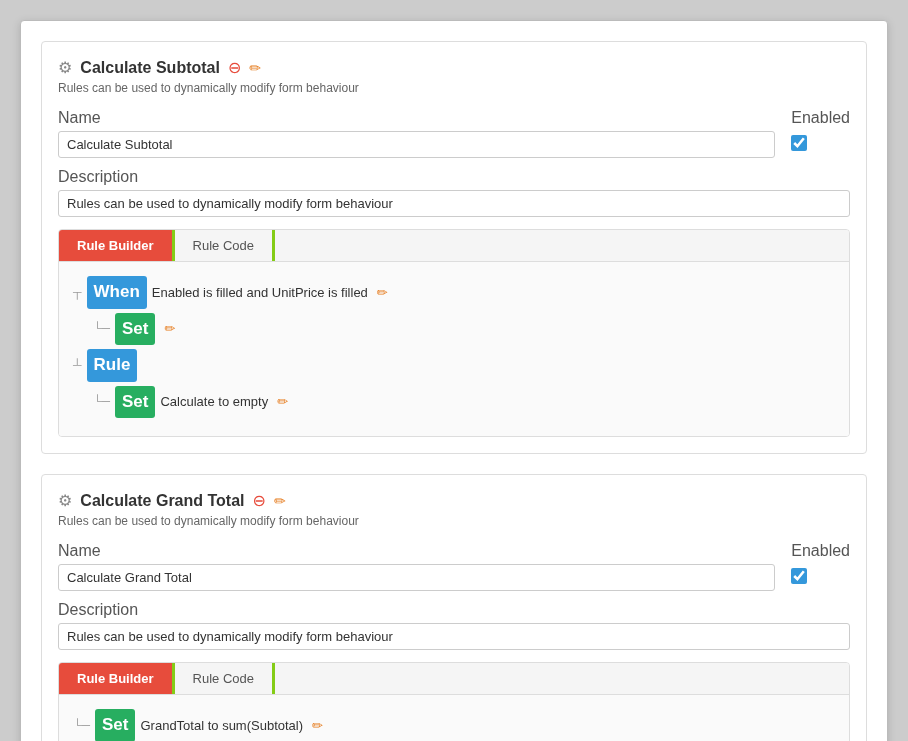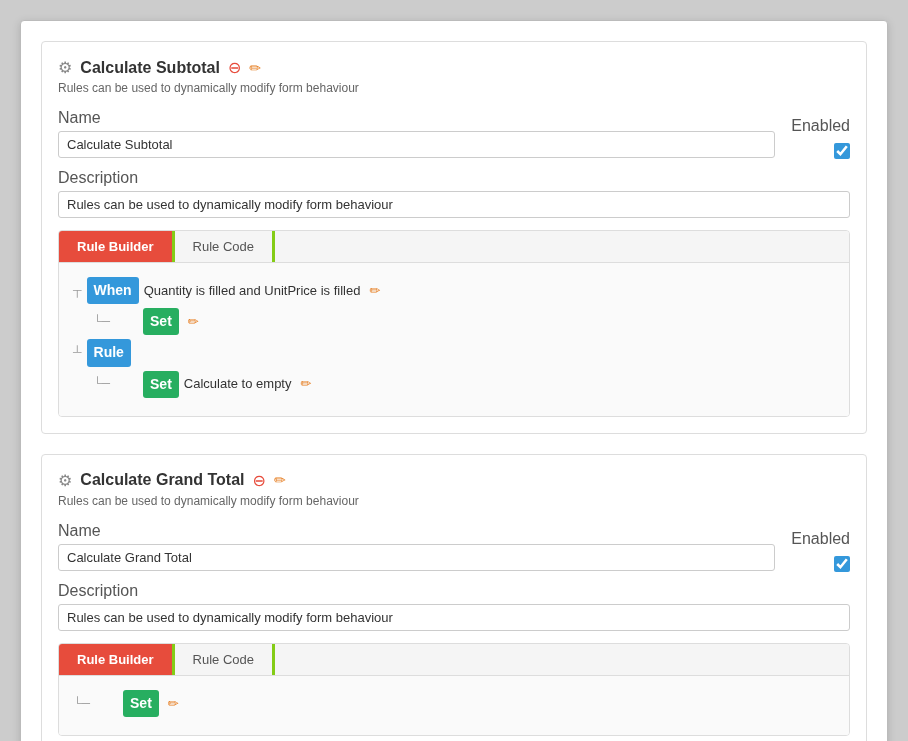--- a/index.html
+++ b/index.html
@@ -64,22 +64,21 @@
       gap: 16px;
       margin-bottom: 10px;
     }
     .form-group {
       display: flex;
       flex-direction: column;
       flex: 1;
     }
     .form-group.enabled {
       flex: 0 0 auto;
-      align-items: flex-end;
-      margin-top: 8px;
+      align-items: flex-start;
     }
     .form-label {
       font-size: 16px;
       color: #555;
       margin-bottom: 4px;
     }
     .form-input {
       border: 1px solid #ccc;
       border-radius: 3px;
       padding: 5px 8px;
@@ -135,30 +134,29 @@
       margin-bottom: 4px;
       position: relative;
     }
     .tree-indent {
       margin-left: 20px;
     }
     .badge {
       display: inline-block;
       padding: 1px 7px;
       border-radius: 3px;
-      font-size: 14px;
+      font-size: 17px;
       font-weight: bold;
       color: #fff;
     }
     .badge-when {
       background: #3498db;
     }
     .badge-set {
       background: #27ae60;
-      margin-left: 28px;
     }
     .badge-else {
       background: #3498db;
     }
     .rule-text {
       color: #333;
       font-size: 13px;
     }
     .pencil-icon {
       color: #e67e22;
@@ -205,21 +203,21 @@
       <div class="tabs-header">
         <button class="tab-btn active">Rule Builder</button>
         <button class="tab-btn">Rule Code</button>
       </div>
       <div class="tabs-body">
         <div class="rule-tree">
 
           <div class="rule-tree-item">
             <span class="connector">┬</span>
             <span class="badge badge-when">When</span>
-            <span class="rule-text">Quantity is filled and UnitPrice is filled</span>
+            <span class="rule-text">Enabled is filled and UnitPrice is filled</span>
             <span class="pencil-icon">✏</span>
           </div>
 
           <div class="rule-tree-item tree-indent">
             <span class="connector">└─</span>
             <span class="badge badge-set">Set</span>
             <span class="pencil-icon">✏</span>
           </div>
 
           <div class="rule-tree-item" style="margin-top:4px;">
@@ -268,20 +266,21 @@
       <div class="tabs-header">
         <button class="tab-btn active">Rule Builder</button>
         <button class="tab-btn">Rule Code</button>
       </div>
       <div class="tabs-body">
         <div class="rule-tree">
 
           <div class="rule-tree-item">
             <span class="connector">└─</span>
             <span class="badge badge-set">Set</span>
+            <span class="rule-text">GrandTotal to sum(Subtotal)</span>
             <span class="pencil-icon">✏</span>
           </div>
 
         </div>
       </div>
     </div>
   </div>
 
 </div>
 

